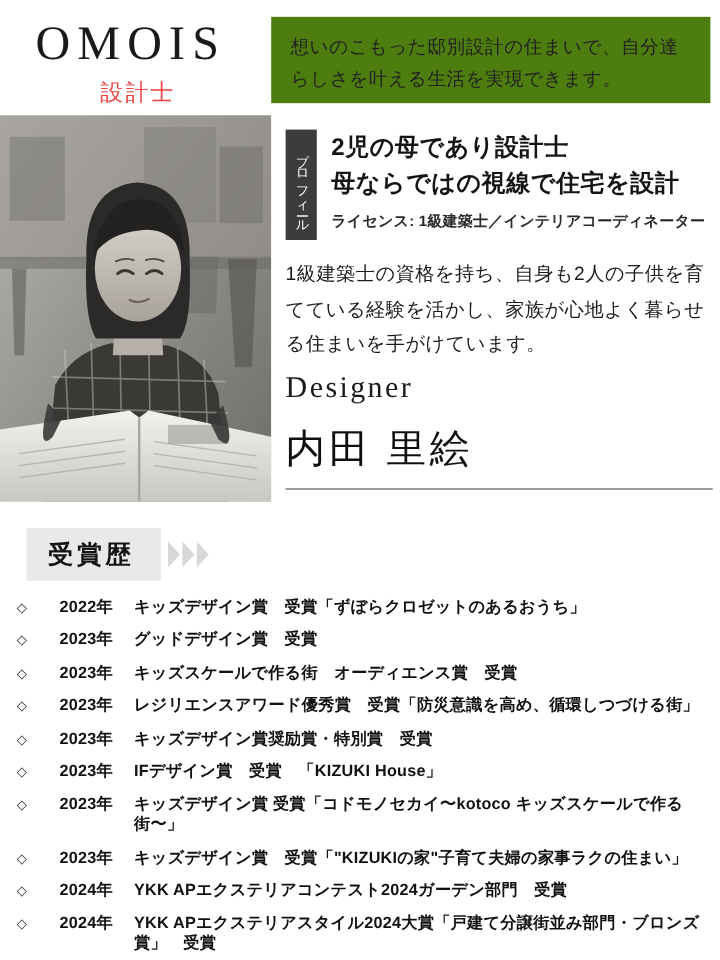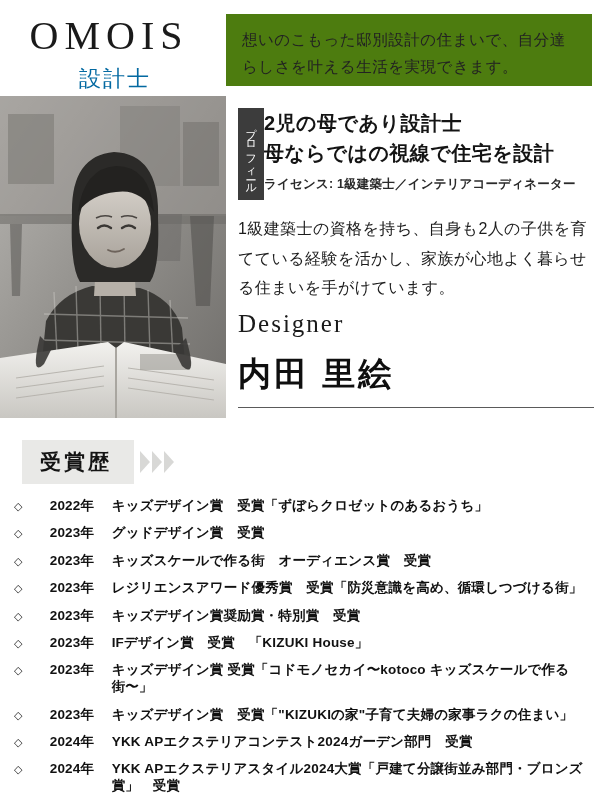--- a/index.html
+++ b/index.html
@@ -16,21 +16,21 @@
   .brand {
     position: absolute; left: 0; top: 14px; width: 218px;
     text-align: center;
   }
   .brand-name {
     font-family: "Liberation Serif", serif;
     font-size: 40px; letter-spacing: 6px; font-weight: 400;
     color: #1a1a1a; line-height: 1.1;
   }
   .brand-sub {
-    font-size: 22px; letter-spacing: 2px; margin-top: 6px; color: #0369a1; margin-left: 12px;
+    font-size: 19px; letter-spacing: 2px; margin-top: 6px; color: #ef4444; margin-left: 12px;
   }
 
   .lead {
     position: absolute; left: 226px; top: 14px; width: 366px; height: 72px;
     background: #4d7c0f;
     padding: 12px 14px 0 16px;
     font-size: 15.5px; line-height: 1.75; color: #222;
     letter-spacing: 0.5px;
   }
 
@@ -47,21 +47,21 @@
   }
   .profile-row { display: flex; align-items: stretch; }
   .profile-tag {
     width: 26px; min-height: 92px;
     background: #3c3c3c; color: #fff;
     font-size: 11px; letter-spacing: 1px;
     writing-mode: vertical-rl;
     display: flex; align-items: center; justify-content: center;
     padding: 6px 0; line-height: 1.1;
   }
-  .profile-head { flex: 1; }
+  .profile-head { padding-left: 12px; flex: 1; }
   .profile-h1 {
     font-size: 20px; font-weight: bold; letter-spacing: 0.5px;
     line-height: 1.5; color: #141414;
   }
   .profile-lic {
     font-size: 12.5px; font-weight: bold; color: #2a2a2a;
     margin-top: 8px; letter-spacing: 0.2px;
   }
   .profile-body {
     margin-top: 14px; font-size: 16px; line-height: 1.85;
@@ -70,21 +70,21 @@
 
   
   .designer {
     position: absolute; left: 238px; top: 310px; width: 356px;
   }
   .designer-label {
     font-family: "Liberation Serif", serif;
     font-size: 25px; letter-spacing: 2px; color: #1a1a1a;
   }
   .designer-name {
-    font-size: 33px; font-weight: bold; letter-spacing: 3px;
+    font-size: 33px; font-weight: normal; letter-spacing: 3px;
     margin-top: 14px; color: #0f0f0f;
   }
   .designer-rule {
     margin-top: 10px; border-bottom: 1px solid #5a5a5a; width: 356px;
   }
 
   
   .awards-head {
     position: absolute; left: 22px; top: 440px;
     display: flex; align-items: center; justify-content: space-between;

